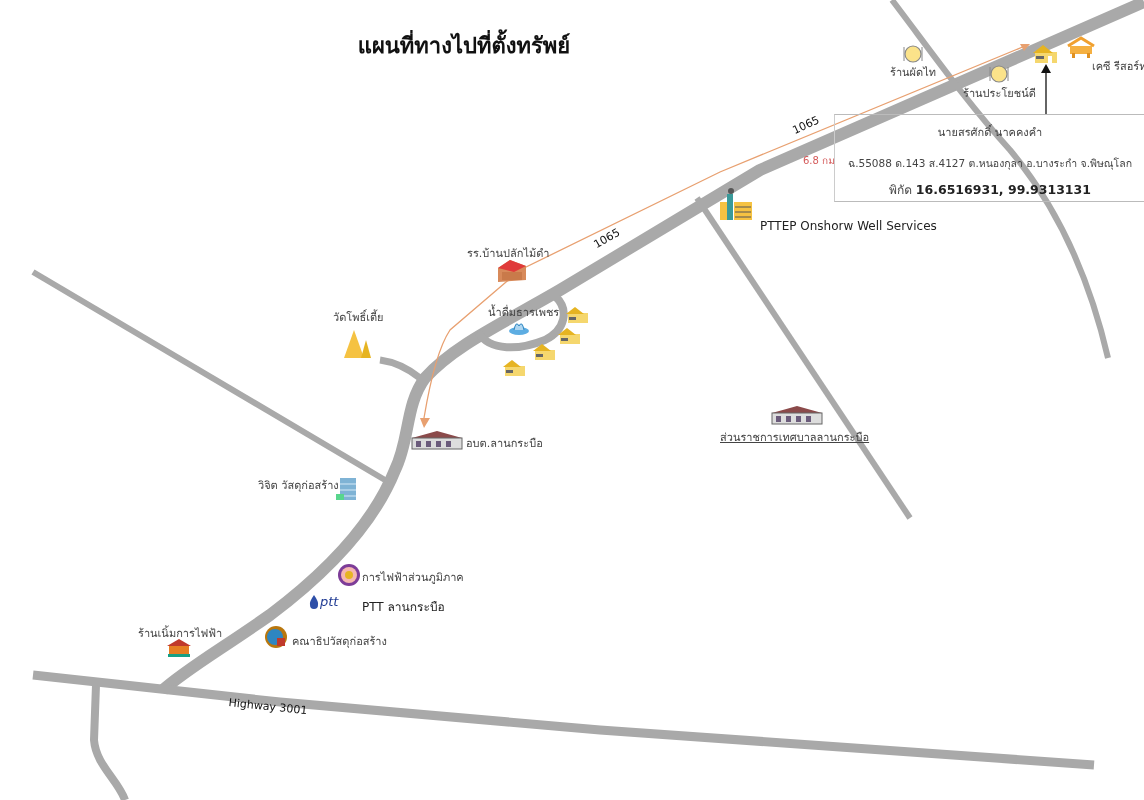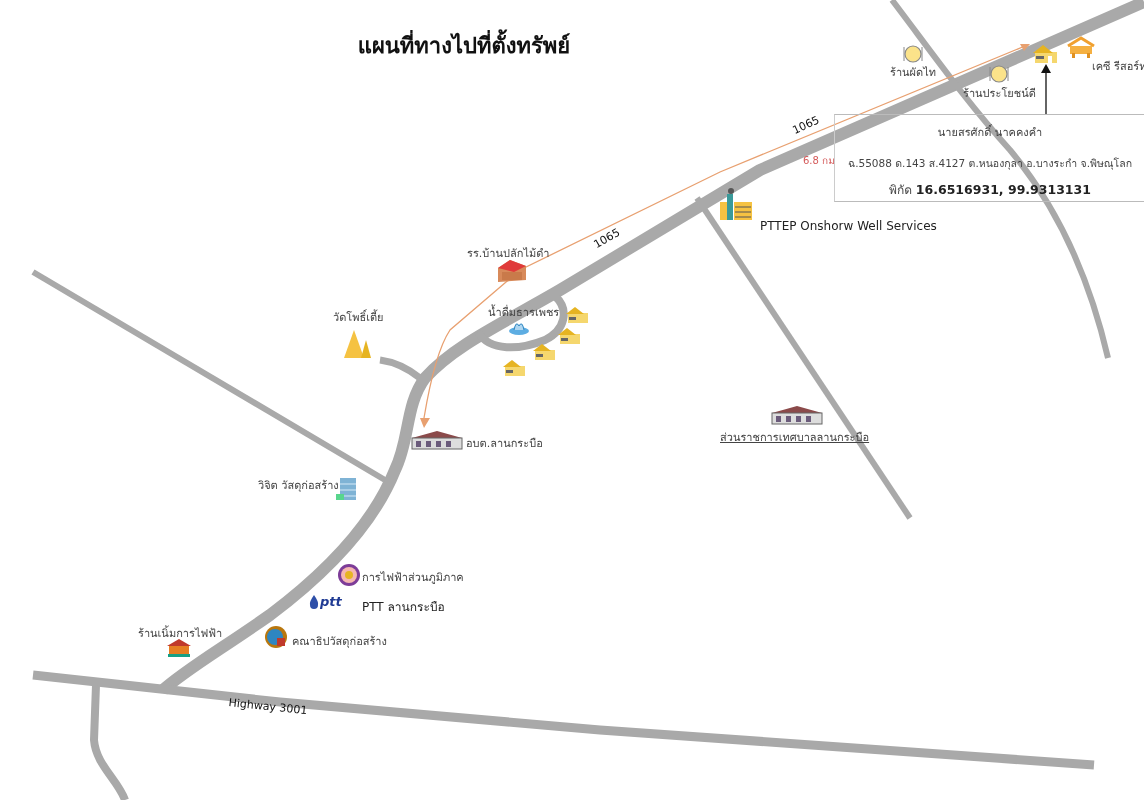--- a/index.html
+++ b/index.html
@@ -190,21 +190,21 @@
 <svg class="icon" style="left:337px; top:563px;" width="24" height="24" viewBox="0 0 24 24">
   <circle cx="12" cy="12" r="11" fill="#7d3c98"></circle>
     <circle cx="12" cy="12" r="8" fill="#f5b7b1"></circle>
     <circle cx="12" cy="12" r="4" fill="#e6b422"></circle>
 </svg>
 <div class="lbl" style="left:362px; top:568px;">การไฟฟ้าส่วนภูมิภาค</div>
 
 <svg class="icon" style="left:309px; top:595px;" width="10" height="14" viewBox="0 0 10 14">
   <path d="M5,0 Q10,7 9,10 A4,4 0 0 1 1,10 Q0,7 5,0 Z" fill="#2e4fa8"></path>
 </svg>
-<span class="lbl" style="left:320px; top:594px; font-style: italic; font-weight: bold; color:#1f3a93; font-size: 13px;">ptt</span>
+<span class="lbl" style="left:320px; top:594px; font-style: italic; font-weight: normal; color:#1f3a93; font-size: 13px;">ptt</span>
 <div class="lbl lbl-dark" style="left:362px; top:597px;">PTT ลานกระบือ</div>
 
 <div class="lbl" style="left:138px; top:624px;">ร้านเนิ้มการไฟฟ้า</div>
 <svg class="icon" style="left:166px; top:638px;" width="26" height="20" viewBox="0 0 26 20">
   <polygon points="1,8 13,1 25,8" fill="#c0392b"></polygon>
     <rect x="3" y="8" width="20" height="8" fill="#e67e22"></rect>
     <rect x="2" y="16" width="22" height="3" fill="#16a085"></rect>
 </svg>
 
 <svg class="icon" style="left:263px; top:624px;" width="26" height="26" viewBox="0 0 26 26">

